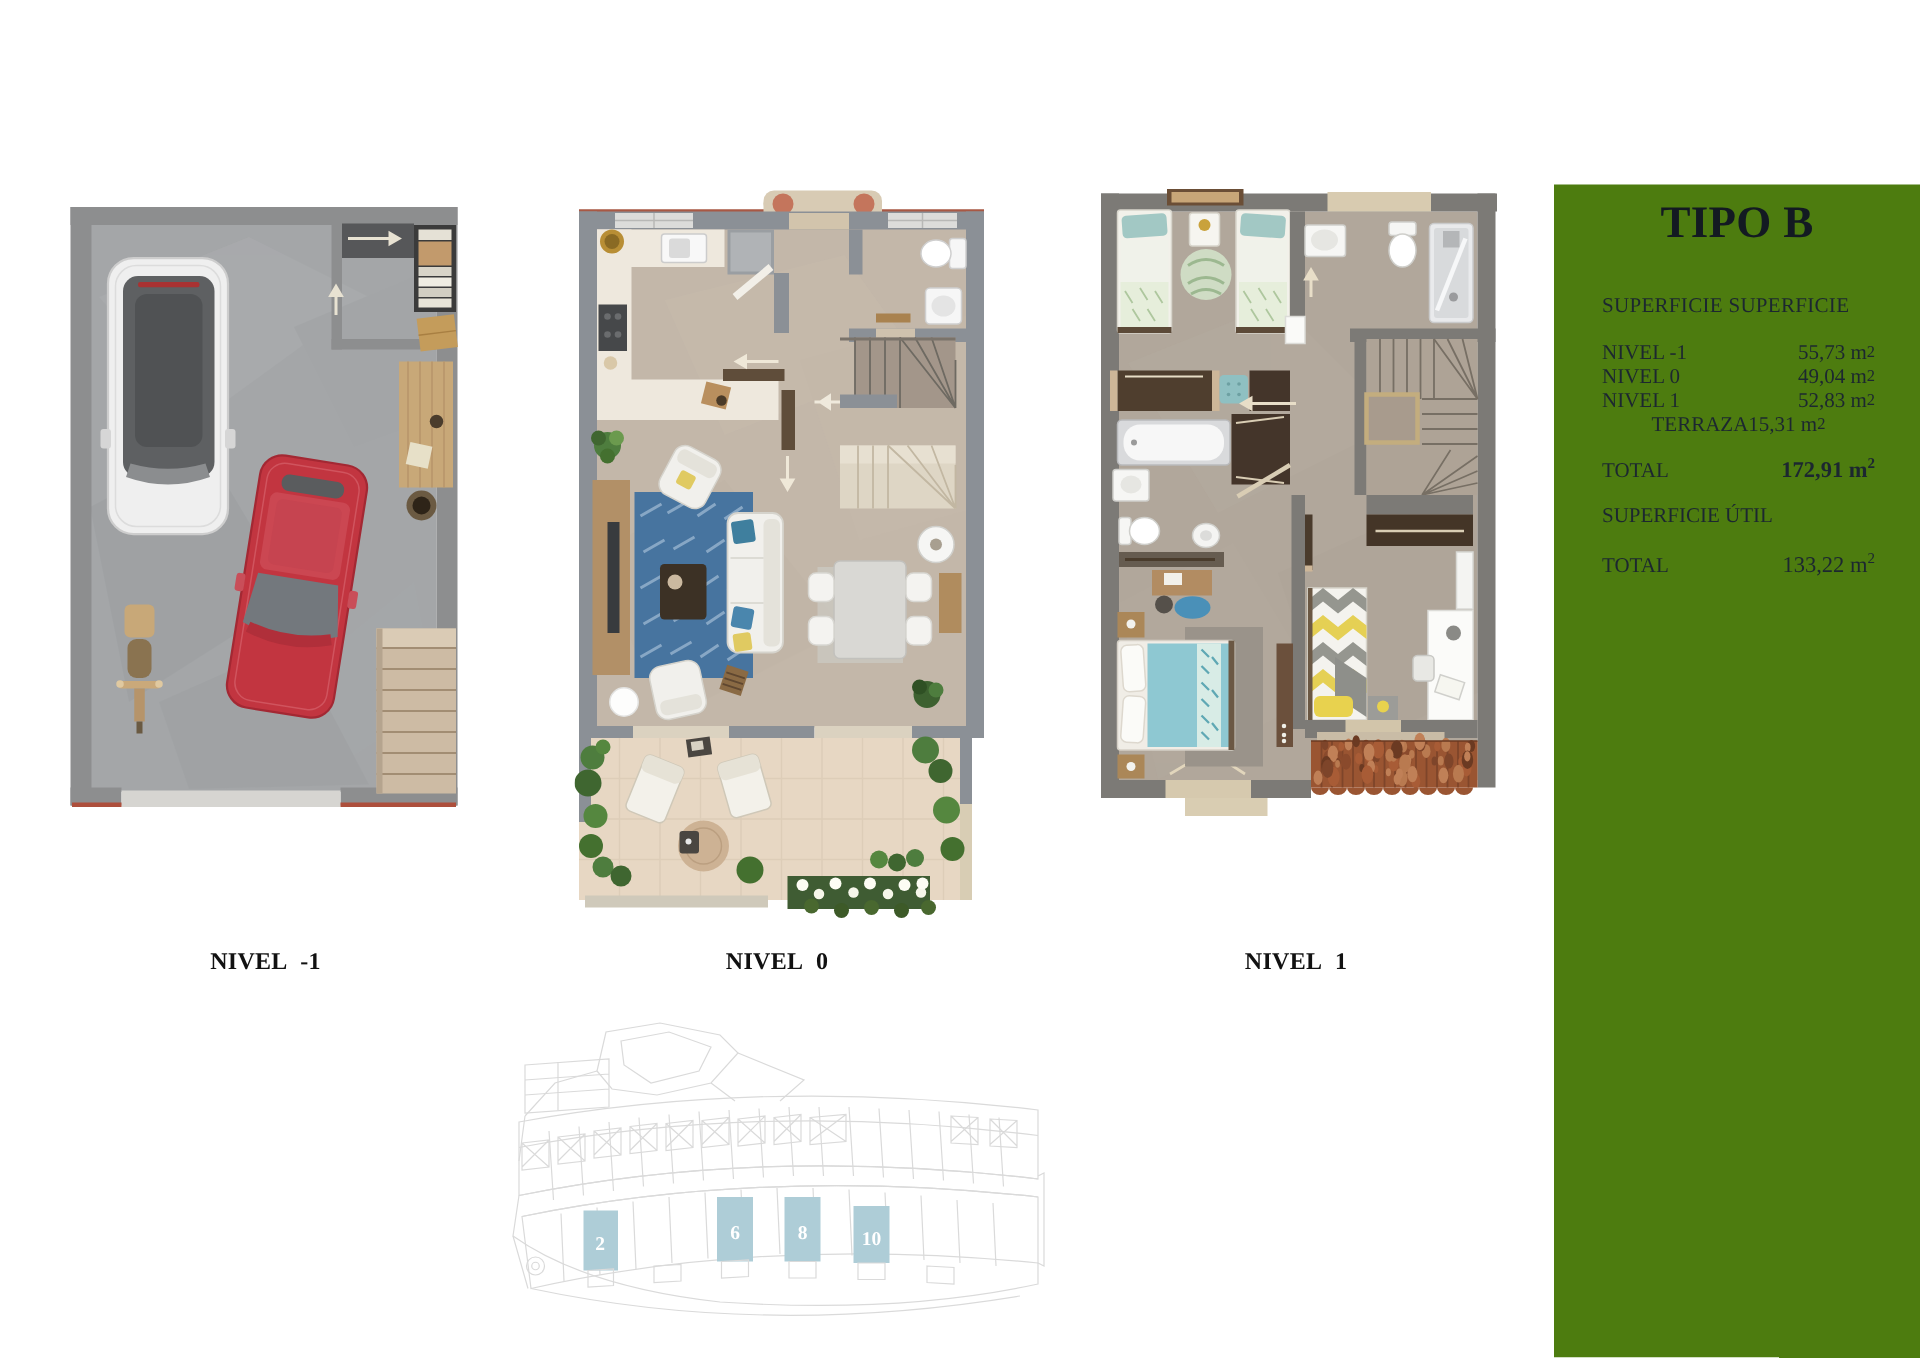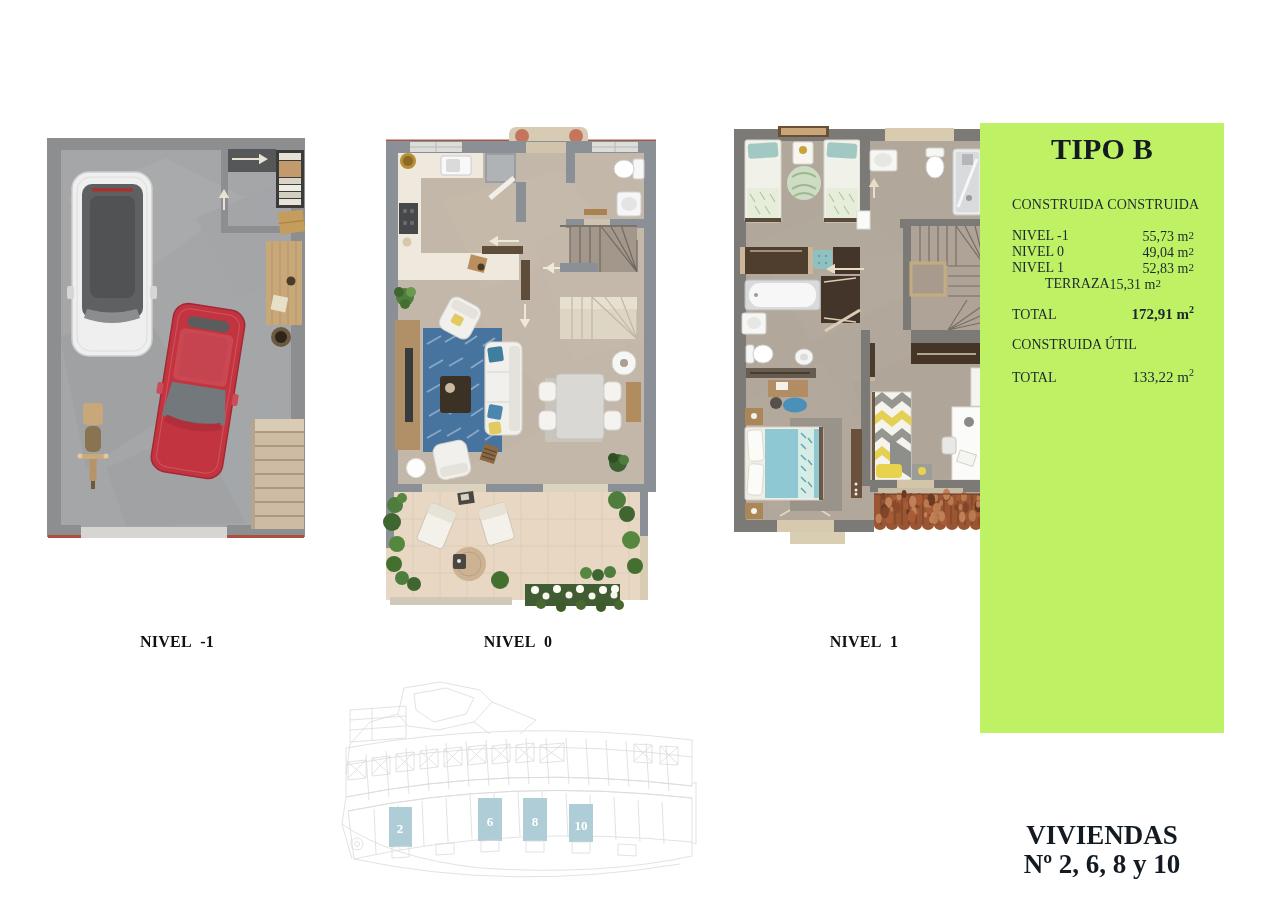--- a/index.html
+++ b/index.html
@@ -697,25 +697,25 @@
 <circle cx="17" cy="166" r="2.5"></circle>
 </g>
 </svg>
 
 <div class="abs" style="left:97px;top:633px;width:160px;text-align:center;font-size:16px;font-weight:bold;color:#111;letter-spacing:0.2px;">NIVEL&nbsp; -1</div>
 
 <div class="abs" style="left:438px;top:633px;width:160px;text-align:center;font-size:16px;font-weight:bold;color:#111;letter-spacing:0.2px;">NIVEL&nbsp; 0</div>
 
 <div class="abs" style="left:784px;top:633px;width:160px;text-align:center;font-size:16px;font-weight:bold;color:#111;letter-spacing:0.2px;">NIVEL&nbsp; 1</div>
 
-<div class="abs" style="left:980px;top:123px;width:244px;height:610px;background:#bef264;color:#1c2730;">
+<div class="abs" style="left:1036px;top:123px;width:244px;height:782px;background:#4d7c0f;color:#1c2730;">
 
   <div style="position:absolute;left:0;top:9px;width:100%;text-align:center;font-size:30px;font-weight:bold;color:#131a22;letter-spacing:0.2px;">TIPO B</div>
 
-  <div style="position:absolute;left:32px;top:74px;font-size:14px;letter-spacing:0.2px;">CONSTRUIDA CONSTRUIDA</div>
+  <div style="position:absolute;left:32px;top:74px;font-size:14px;letter-spacing:0.2px;">SUPERFICIE SUPERFICIE</div>
 
   <div style="position:absolute;left:32px;top:105px;right:30px;font-size:14px;line-height:15.6px;">
     <div style="display:flex;justify-content:space-between;">
         <span>NIVEL -1</span>
         <span>55,73 m<span style="font-size:11px;vertical-align:1.5px;">2</span></span>
       </div>
     <div style="display:flex;justify-content:space-between;">
         <span>NIVEL 0</span>
         <span>49,04 m<span style="font-size:11px;vertical-align:1.5px;">2</span></span>
       </div>
@@ -727,21 +727,20 @@
         <span>TERRAZA</span>
         <span>15,31 m<span style="font-size:11px;vertical-align:1.5px;">2</span></span>
       </div>
   </div>
 
   <div style="position:absolute;left:32px;top:181px;right:30px;font-size:14px;display:flex;justify-content:space-between;align-items:flex-end;">
       <span>TOTAL</span>
       <span style="font-weight:bold;font-size:15px;">172,91 m<sup style="font-size:10px;">2</sup></span>
     </div>
 
-  <div style="position:absolute;left:32px;top:214px;font-size:14px;">CONSTRUIDA ÚTIL</div>
+  <div style="position:absolute;left:32px;top:214px;font-size:14px;">SUPERFICIE ÚTIL</div>
 
   <div style="position:absolute;left:32px;top:244px;right:30px;font-size:14px;display:flex;justify-content:space-between;align-items:flex-end;">
       <span>TOTAL</span>
       <span style="font-weight:normal;font-size:15px;">133,22 m<sup style="font-size:10px;">2</sup></span>
     </div>
 
-  <div style="position:absolute;left:0;top:698px;width:100%;text-align:center;font-size:27px;font-weight:bold;color:#131a22;line-height:29px;">VIVIENDAS<br>Nº 2, 6, 8 y 10</div>
 </div>
 
 </body></html>

